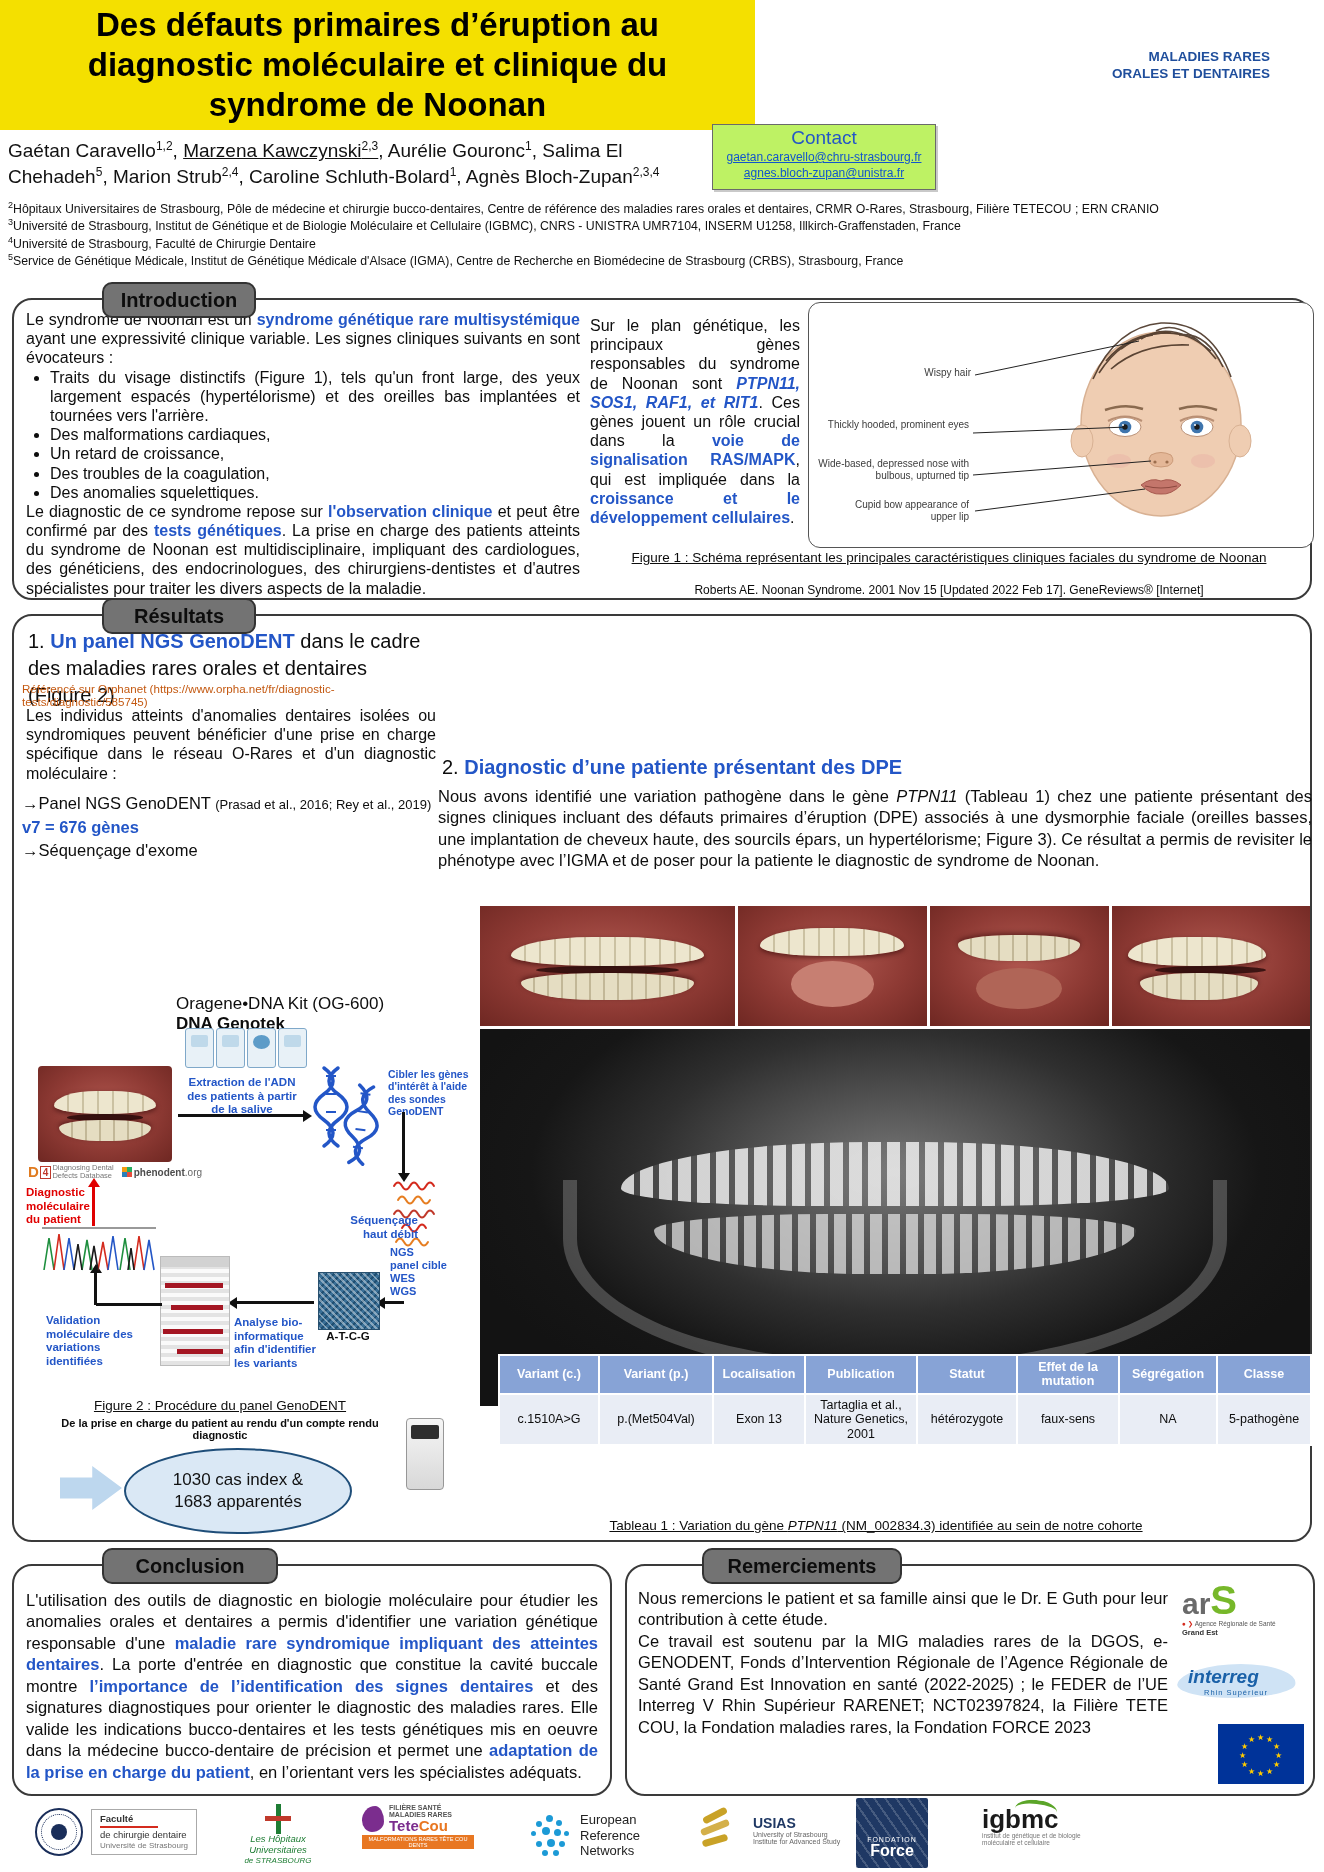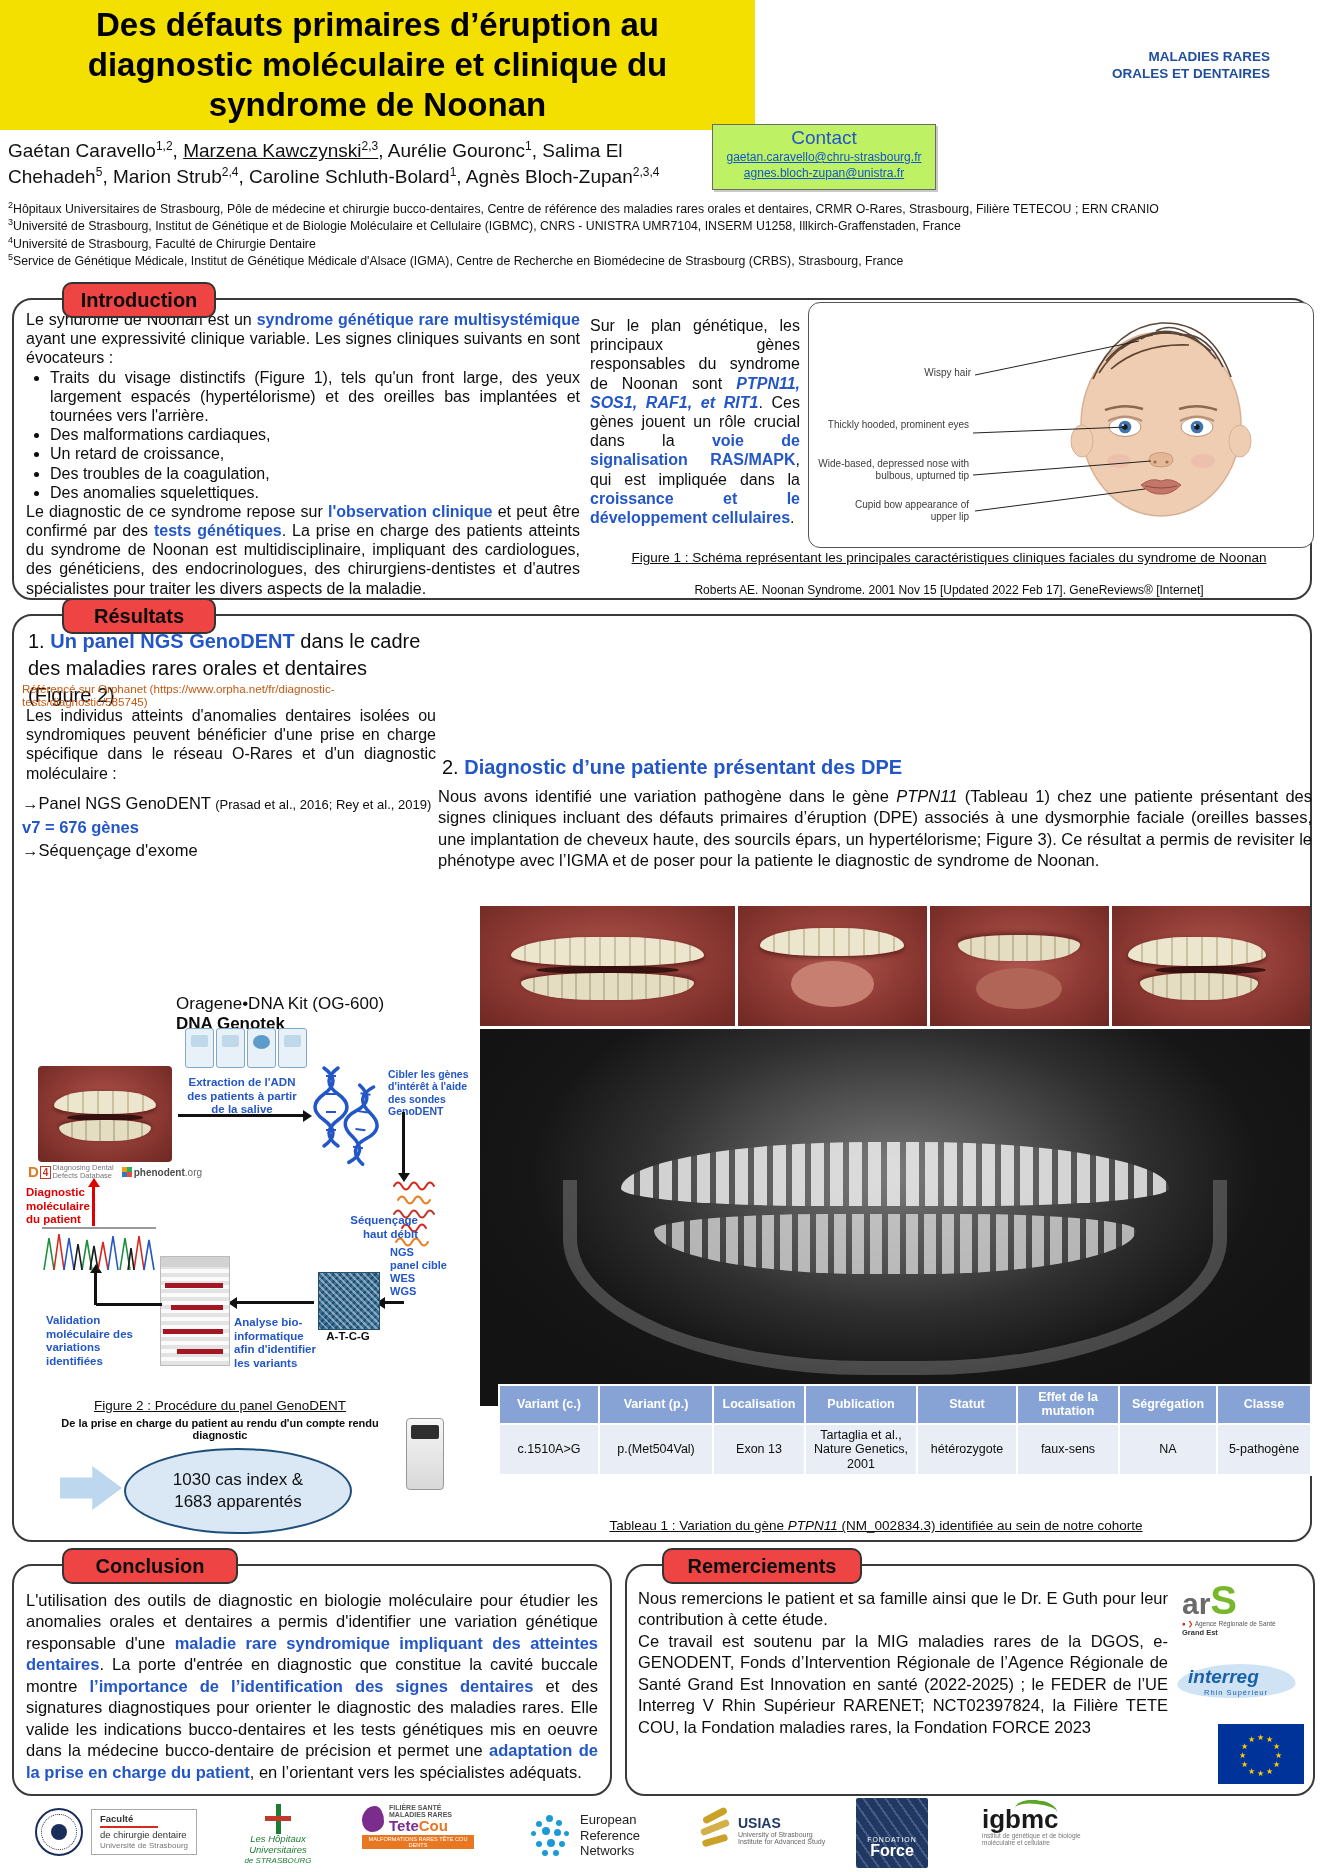--- a/index.html
+++ b/index.html
@@ -16,21 +16,21 @@
   .tooth{width:26px;height:30px;border:3px solid #F4C400;border-radius:46% 46% 58% 58%/40% 40% 70% 70%;margin:-20px 0 0 -14px;}
   .contact-box{left:712px;top:124px;width:224px;height:66px;border:1.5px solid #6a6a6a;box-shadow:2px 2px 0 #c9c9c9;background:#bef264;text-align:center;padding-top:2px;box-sizing:border-box;}
   .contact-title{color:#2356C7;font-size:19px;}
   .contact-box a{display:block;color:#1155CC;text-decoration:underline;font-size:12px;line-height:1.35;}
   .authors{left:8px;top:138px;width:700px;font-size:19px;line-height:1.35;color:#111;}
   .authors sup{font-size:12px;}
   .u{text-decoration:underline;}
   .affils{left:8px;top:200px;width:1312px;font-size:12.3px;line-height:1.24;color:#111;}
   .affils sup{font-size:9px;}
   
-  .pill{background:#ef4444;border:2px solid #333;border-radius:10px;display:flex;align-items:center;justify-content:center;font-weight:bold;font-size:20px;z-index:3;}
+  .pill{background:#737373;border:2px solid #333;border-radius:10px;display:flex;align-items:center;justify-content:center;font-weight:bold;font-size:20px;z-index:3;margin-left:40px;}
   .panel{background:#fff;border:2px solid #3a3a3a;border-radius:20px;box-sizing:border-box;z-index:1;}
   .jtext{text-align:justify;font-size:16px;line-height:1.2;color:#0d0d0d;}
   .blue{color:#2356C7;font-weight:bold;}
   .blue-it{color:#2356C7;font-weight:bold;font-style:italic;}
   ul.bl{margin:0;padding-left:24px;}
   ul.bl li{margin:0;}
   
   .fig1-box{left:808px;top:302px;width:504px;height:244px;border:1.5px solid #555;border-radius:12px;background:#fff;overflow:hidden;}
   .f1-label{position:absolute;font-size:10px;line-height:1.15;color:#3c3c3c;text-align:right;}
   .figcap{font-size:13.5px;text-align:center;text-decoration:underline;line-height:1.25;}
@@ -372,21 +372,21 @@
       <div class="xr-band-u"></div>
       <div class="xr-band-l"></div>
       <div class="consent">images publiées avec le consentement de la famille</div>
     </div>
   </div>
 
   <div class="abs figcap" style="left:438px;top:1412px;width:876px;z-index:2;">
     <span>Figure 3 : Photos et radiographies de la patiente atteinte de syndrome de Noonan avec une variation du gène </span><i>PTPN11</i>
   </div>
 
-  <div class="abs" style="left:498px;top:1384px;width:812px;z-index:2;">
+  <div class="abs" style="left:498px;top:1354px;width:812px;z-index:2;">
     <table class="t1">
       <colgroup>
         <col style="width:100px">
           <col style="width:114px">
           <col style="width:92px">
           <col style="width:112px">
         <col style="width:100px">
           <col style="width:102px">
           <col style="width:98px">
           <col style="width:94px">
@@ -514,21 +514,21 @@
       <i style="left:14px;top:37px;width:6px;height:6px;"></i>
         <i style="left:25px;top:37px;width:6px;height:6px;"></i>
     </div>
     <div style="font-size:13px;line-height:1.2;color:#222;">
       <div>European</div>
       <div>Reference</div>
       <div>Networks</div>
     </div>
   </div>
 
-  <div class="abs" style="left:700px;top:1808px;display:flex;align-items:center;gap:4px;">
+  <div class="abs" style="left:700px;top:1808px;display:flex;align-items:center;gap:19px;">
     <div style="position:relative;width:34px;height:44px;">
       <div style="position:absolute;left:2px;top:4px;width:26px;height:7px;background:#C9A227;border-radius:6px;transform:rotate(-28deg);"></div>
       <div style="position:absolute;left:0px;top:16px;width:30px;height:7px;background:#D4B04A;border-radius:6px;transform:rotate(-22deg);"></div>
       <div style="position:absolute;left:2px;top:29px;width:26px;height:7px;background:#C9A227;border-radius:6px;transform:rotate(-16deg);"></div>
     </div>
     <div>
       <div style="font-size:14px;font-weight:bold;color:#1F3864;">USIAS</div>
       <div style="font-size:7px;color:#666;">University of Strasbourg</div>
       <div style="font-size:7px;color:#666;">Institute for Advanced Study</div>
     </div>

